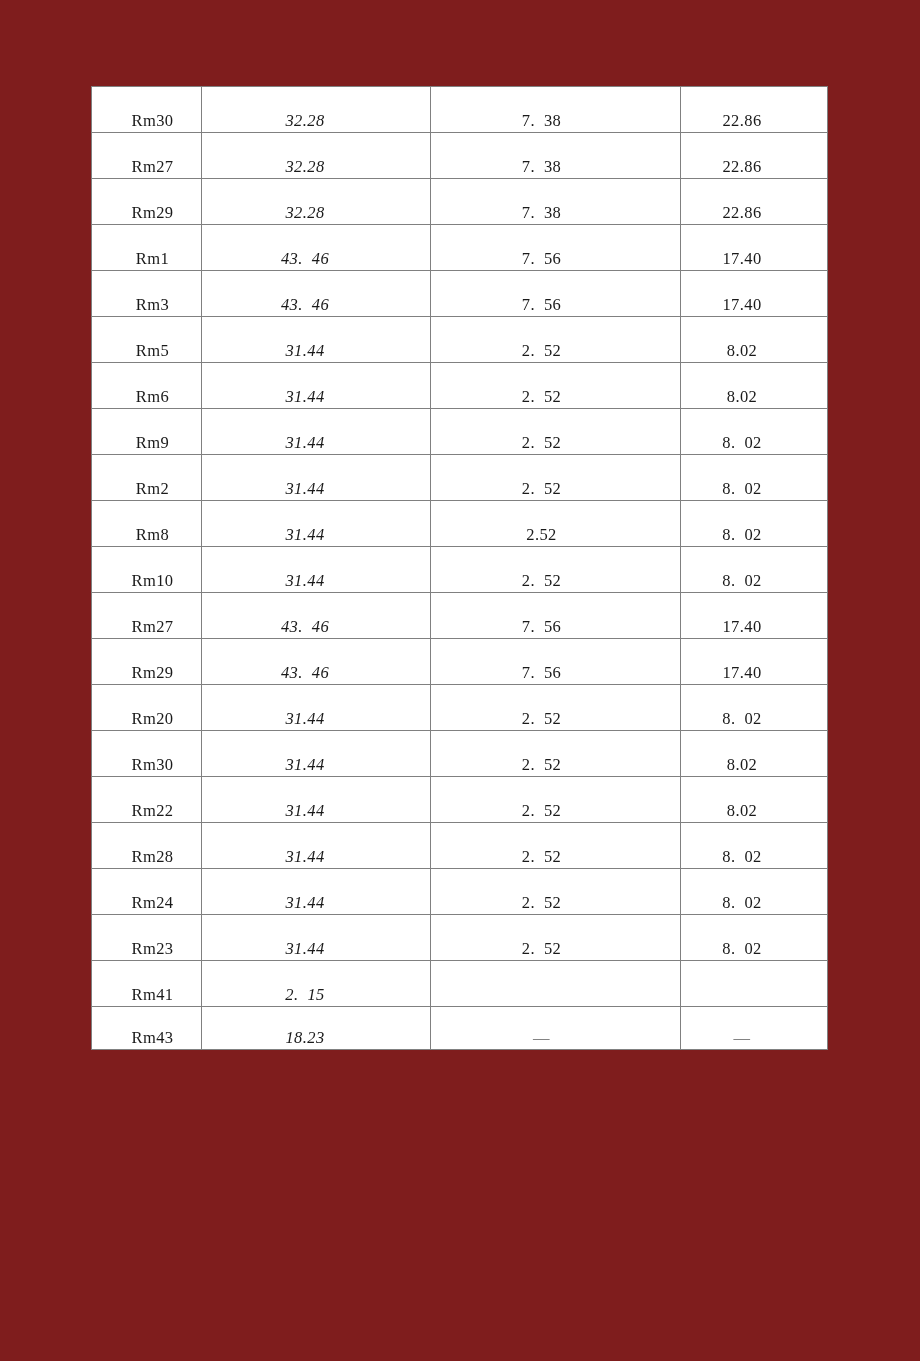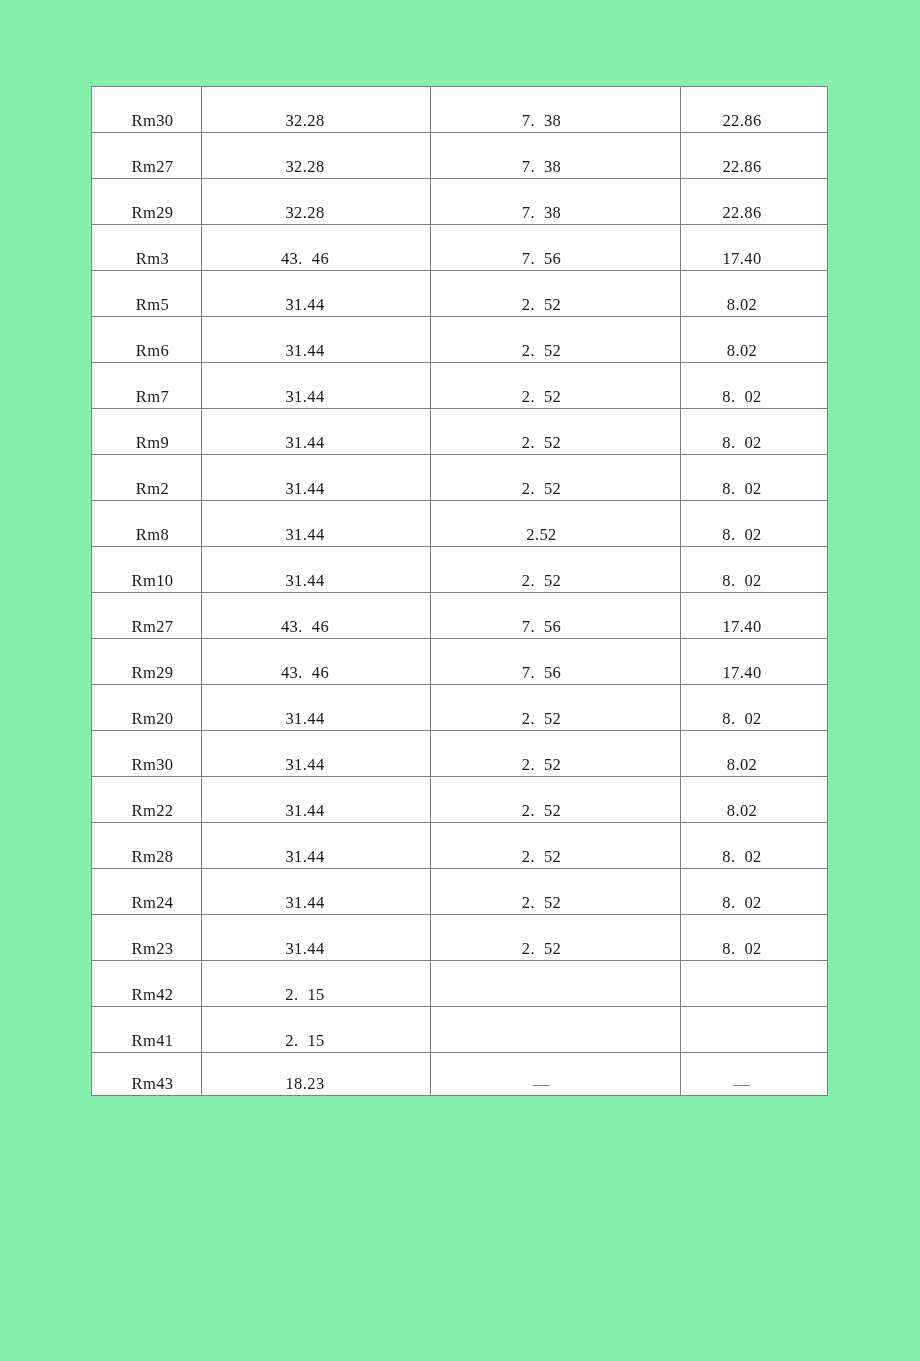--- a/index.html
+++ b/index.html
@@ -12,21 +12,21 @@
     width: 920px;
     height: 1361px;
     font-family: "Liberation Serif", "DejaVu Serif", serif;
     color: #000000;
     overflow: hidden;
   }
   #page {
     position: relative;
     width: 920px;
     height: 1361px;
-    background: #86efac;
+    background: #7f1d1d;
   }
   
   #table-wrap {
     position: absolute;
     left: 91px;
     top: 86px;
     width: 736px;
   }
   table.data-table {
     border-collapse: collapse;
@@ -47,21 +47,21 @@
     text-align: center;
     font-size: 16.5px;
     line-height: 1.0;
     letter-spacing: 0.4px;
     white-space: pre;
     font-weight: 400;
     color: #1a1a1a;
   }
   
   table.data-table td.col-label  { padding-left: 16px; }
-  table.data-table td.col-v1     { padding-right: 26px; }
+  table.data-table td.col-v1     { padding-right: 26px; font-style: italic; }
   table.data-table td.col-v2     { padding-right: 32px; }
   table.data-table td.col-v3     { padding-right: 28px; margin-top: 28px; }
 
   table.data-table tr.last-row td {
     height: 39px;
   }
   .dash {
     display: inline-block;
     color: #6f6f6f;
   }
@@ -92,44 +92,44 @@
             <td class="col-v2">7.  38</td>
             <td class="col-v3">22.86</td>
           </tr>
           <tr>
             <td class="col-label">Rm29</td>
             <td class="col-v1">32.28</td>
             <td class="col-v2">7.  38</td>
             <td class="col-v3">22.86</td>
           </tr>
           <tr>
+            <td class="col-label">Rm1</td>
+            <td class="col-v1">43.  46</td>
+            <td class="col-v2">7.  56</td>
+            <td class="col-v3">17.40</td>
+          </tr>
+          <tr>
             <td class="col-label">Rm3</td>
             <td class="col-v1">43.  46</td>
             <td class="col-v2">7.  56</td>
             <td class="col-v3">17.40</td>
           </tr>
           <tr>
             <td class="col-label">Rm5</td>
             <td class="col-v1">31.44</td>
             <td class="col-v2">2.  52</td>
             <td class="col-v3">8.02</td>
           </tr>
           <tr>
             <td class="col-label">Rm6</td>
             <td class="col-v1">31.44</td>
             <td class="col-v2">2.  52</td>
             <td class="col-v3">8.02</td>
           </tr>
           <tr>
-            <td class="col-label">Rm7</td>
-            <td class="col-v1">31.44</td>
-            <td class="col-v2">2.  52</td>
-            <td class="col-v3">8.  02</td>
-          </tr>
-          <tr>
             <td class="col-label">Rm9</td>
             <td class="col-v1">31.44</td>
             <td class="col-v2">2.  52</td>
             <td class="col-v3">8.  02</td>
           </tr>
           <tr>
             <td class="col-label">Rm2</td>
             <td class="col-v1">31.44</td>
             <td class="col-v2">2.  52</td>
             <td class="col-v3">8.  02</td>
@@ -186,26 +186,20 @@
             <td class="col-label">Rm24</td>
             <td class="col-v1">31.44</td>
             <td class="col-v2">2.  52</td>
             <td class="col-v3">8.  02</td>
           </tr>
           <tr>
             <td class="col-label">Rm23</td>
             <td class="col-v1">31.44</td>
             <td class="col-v2">2.  52</td>
             <td class="col-v3">8.  02</td>
-          </tr>
-          <tr>
-            <td class="col-label">Rm42</td>
-            <td class="col-v1">2.  15</td>
-            <td class="col-v2"></td>
-            <td class="col-v3"></td>
           </tr>
           <tr>
             <td class="col-label">Rm41</td>
             <td class="col-v1">2.  15</td>
             <td class="col-v2"></td>
             <td class="col-v3"></td>
           </tr>
           <tr class="last-row">
             <td class="col-label">Rm43</td>
             <td class="col-v1">18.23</td>

